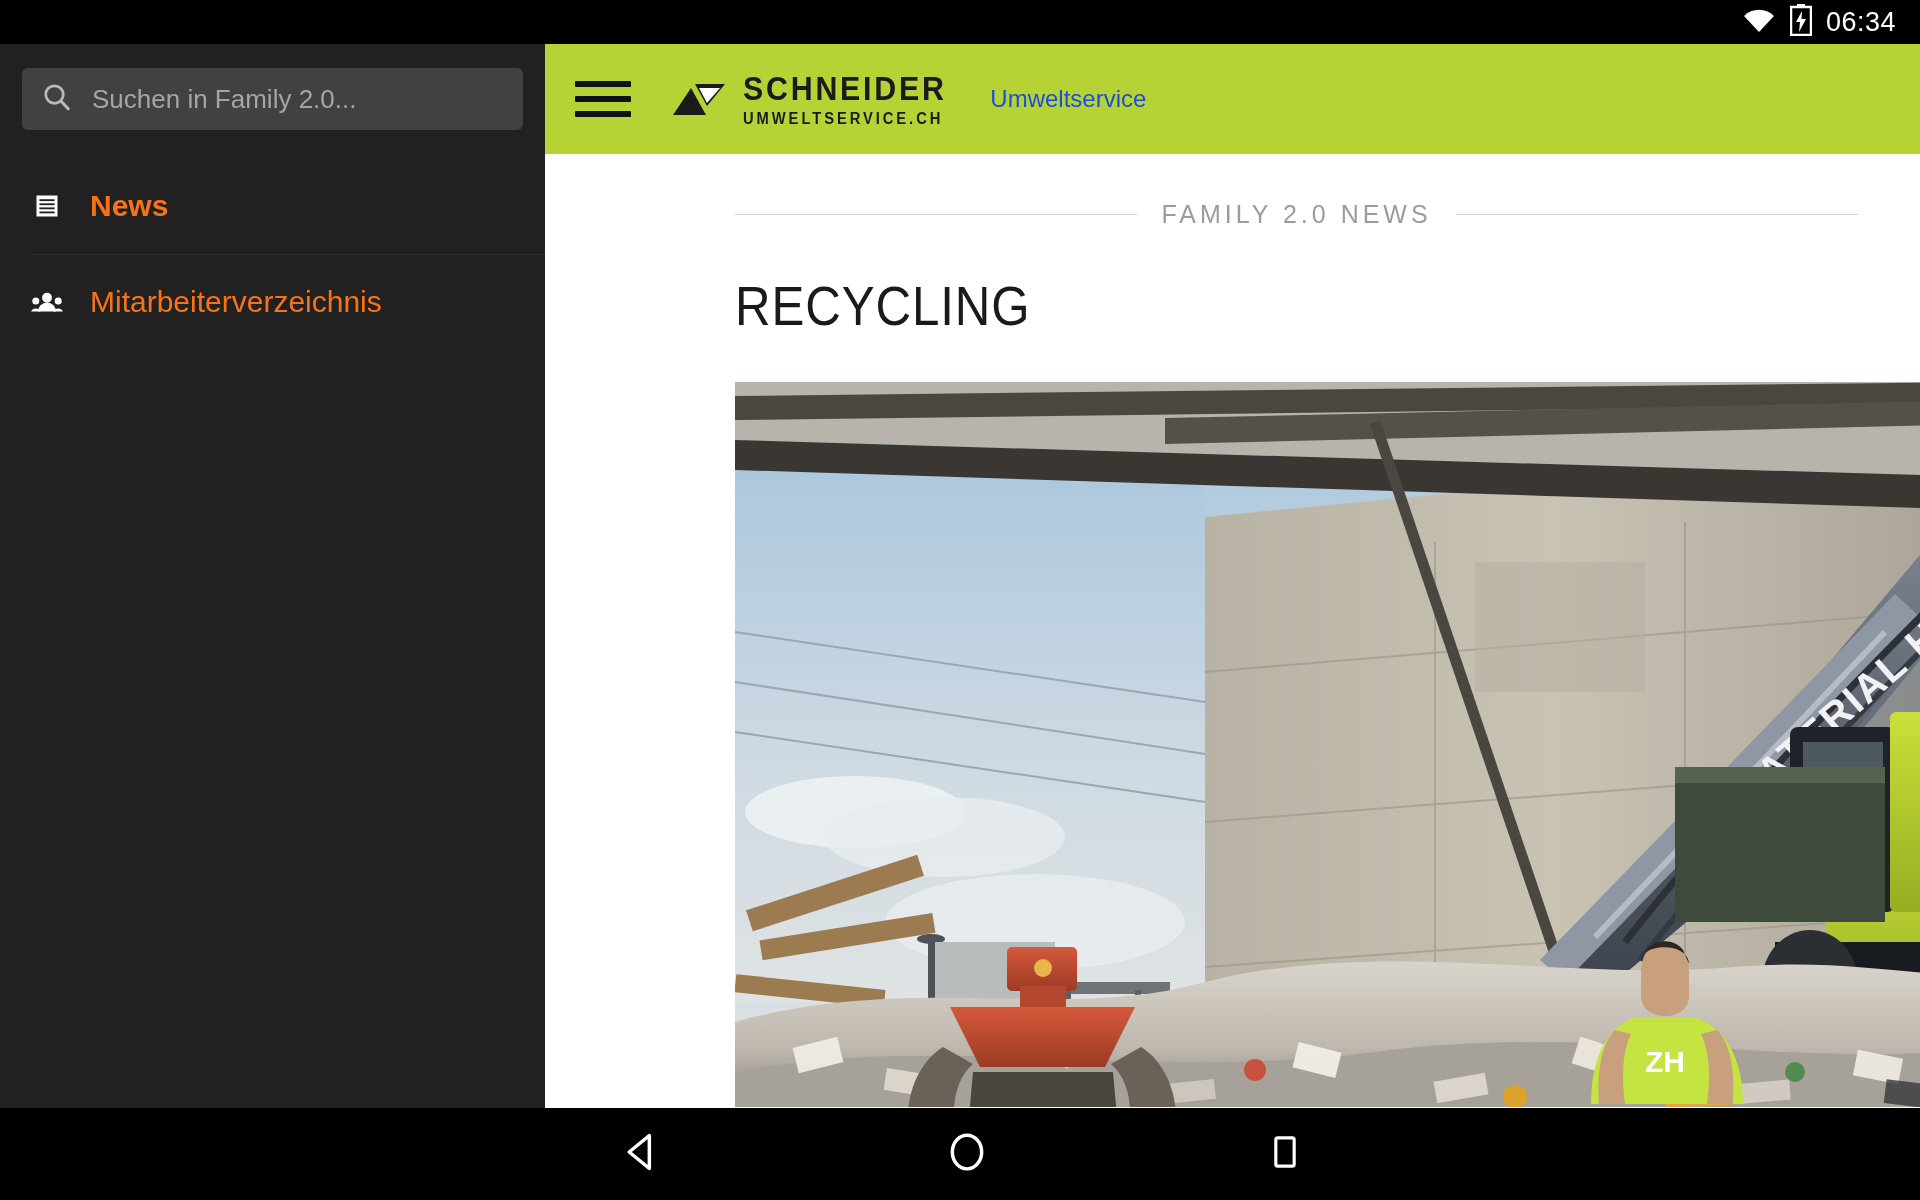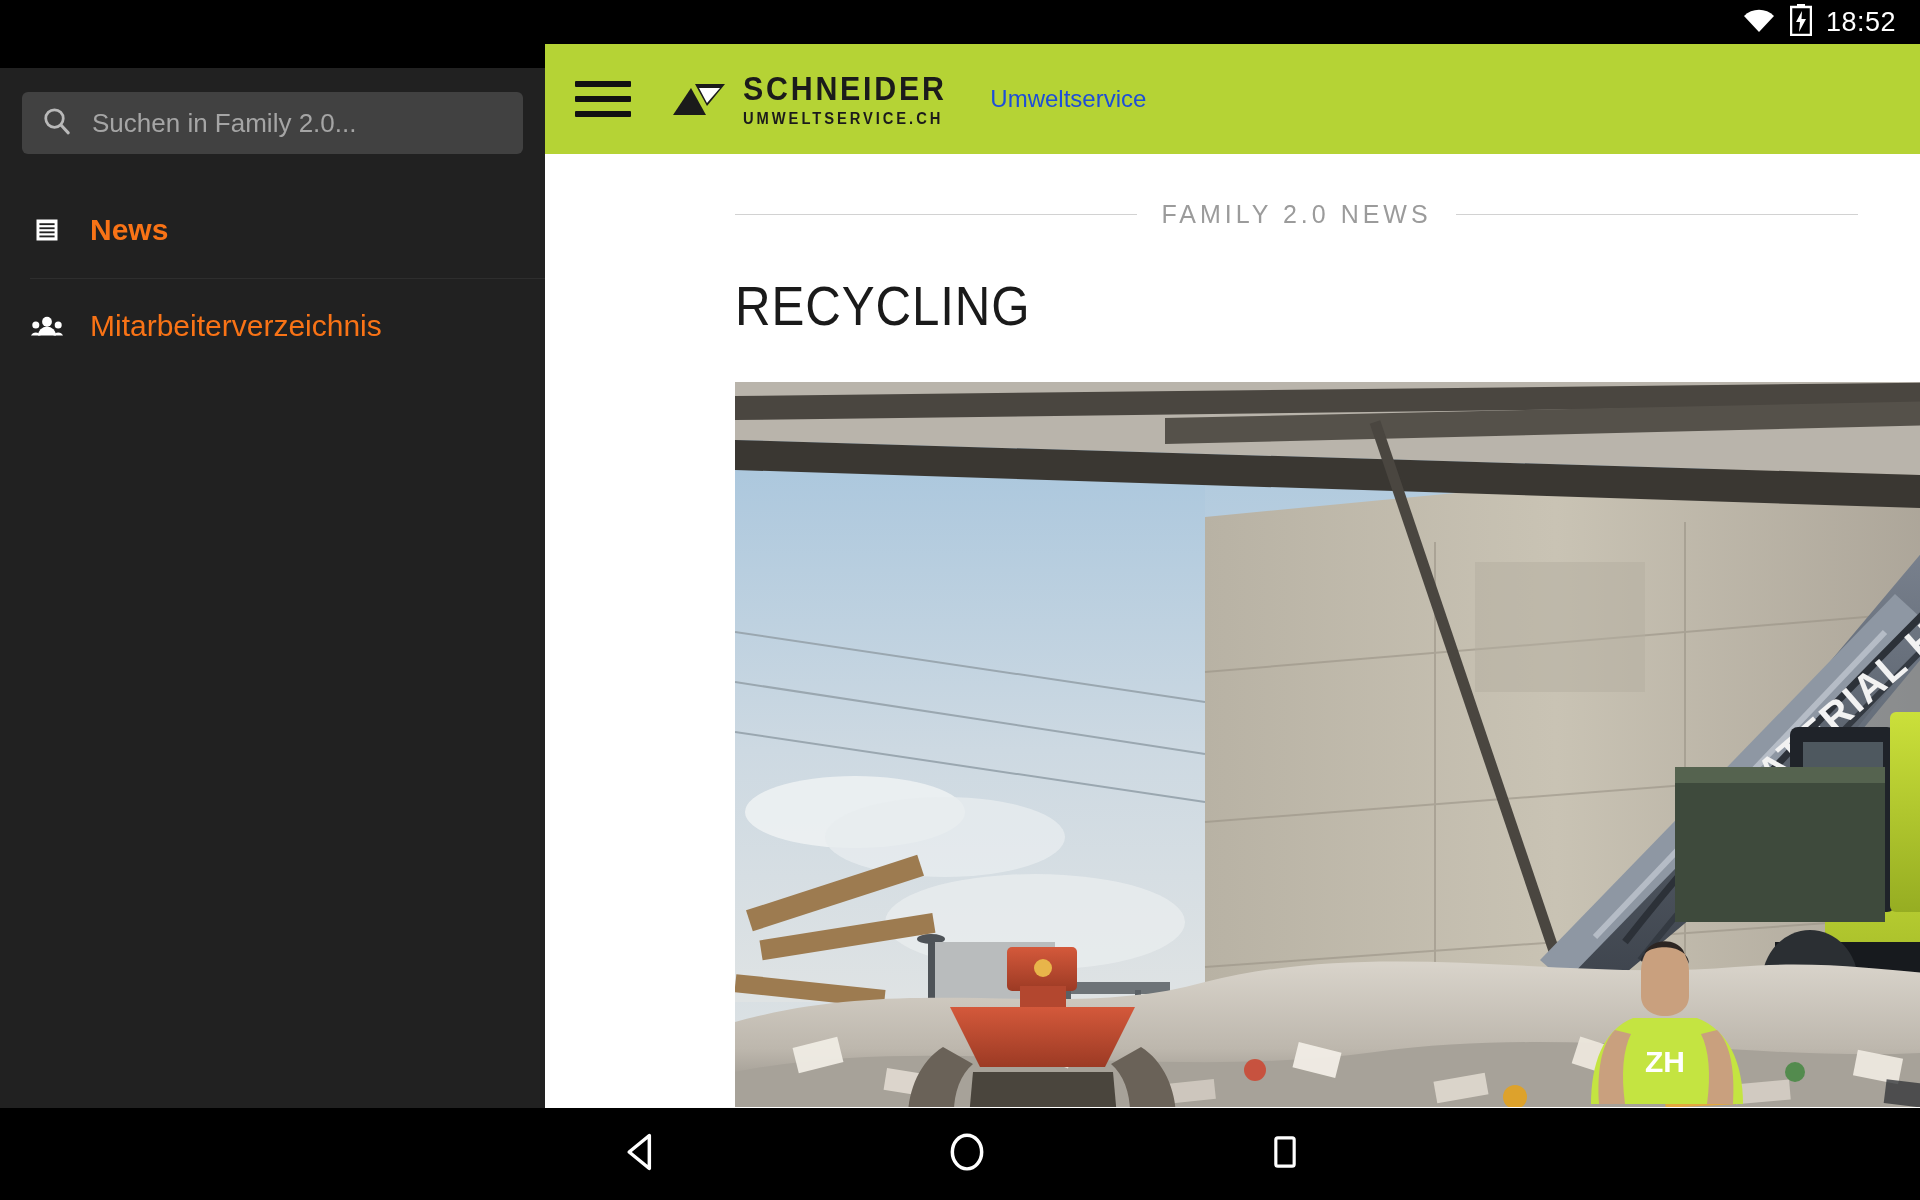--- a/index.html
+++ b/index.html
@@ -16,21 +16,20 @@
     position:absolute; left:0; top:0; width:1920px; height:44px;
     background:#000; display:flex; align-items:center; justify-content:flex-end;
     padding-right:24px; gap:14px;
   }
   .status-clock { color:#fff; font-size:27px; letter-spacing:.5px; }
 
   
   .sidebar {
     position:absolute; left:0; top:44px; width:545px; height:1072px;
     background:#212121;
-    margin-top:24px;
   }
   .search-wrap { padding:24px 22px 0 22px; }
   .search-box {
     display:flex; align-items:center; gap:20px;
     height:62px; background:#414141; border-radius:6px; padding:0 20px;
   }
   .search-ph { color:#a5a5a5; font-size:26px; }
   .nav-list { margin-top:28px; }
   .nav-item {
     display:flex; align-items:center; gap:26px;
@@ -111,21 +110,21 @@
         <path d="M17 25 L2 9 A21 21 0 0 1 32 9 Z" fill="#ffffff"></path>
       </svg>
     </span>
     <span>
       <svg width="22" height="32" viewBox="0 0 22 32">
         <rect x="7" y="0" width="8" height="4" fill="#ffffff"></rect>
         <rect x="1" y="3" width="20" height="28" fill="none" stroke="#ffffff" stroke-width="2.5"></rect>
         <path d="M12 7 L6 18 L10 18 L9 28 L16 15 L11.5 15 Z" fill="#ffffff"></path>
       </svg>
     </span>
-    <span class="status-clock">18:52</span>
+    <span class="status-clock">06:34</span>
   </div>
 
   <div class="sidebar">
 
     <div class="search-wrap">
       <div class="search-box">
         <span>
           <svg width="30" height="30" viewBox="0 0 24 24">
             <circle cx="10" cy="10" r="7" fill="none" stroke="#b9b9b9" stroke-width="2.2"></circle>
             <line x1="15" y1="15" x2="21" y2="21.5" stroke="#b9b9b9" stroke-width="2.4" stroke-linecap="round"></line>

